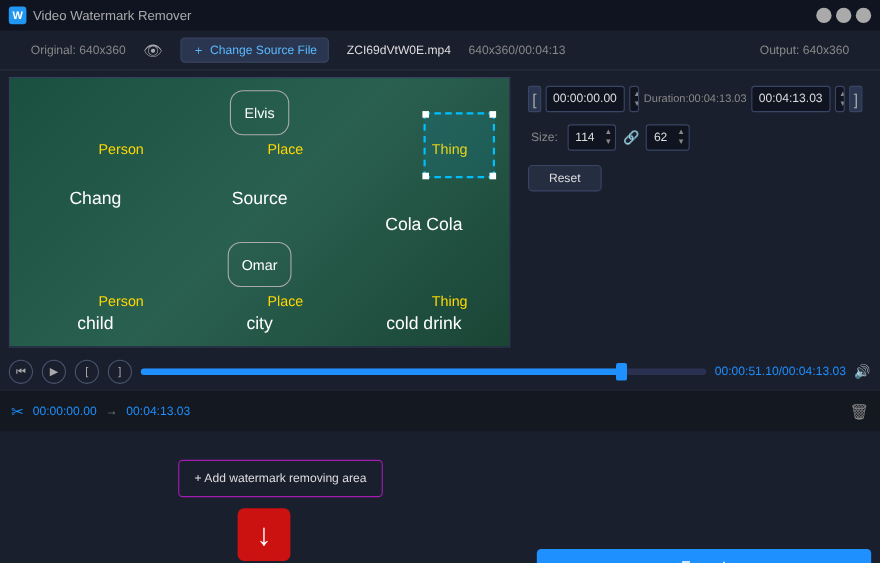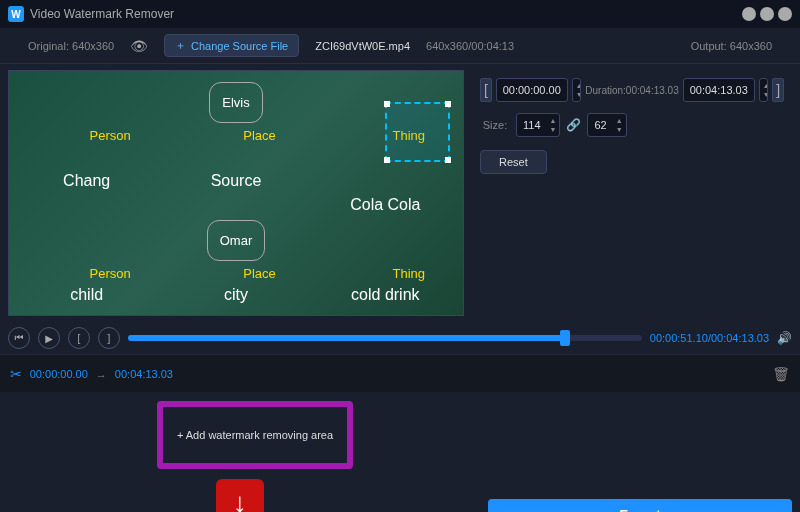--- a/index.html
+++ b/index.html
@@ -229,24 +229,24 @@
       display: flex;
       align-items: center;
       gap: 6px;
       height: 26px;
       text-align: center;
     }
     .field-label { color: #888; font-size: 11px; min-width: 30px; }
     .link-icon { color: #1e90ff; font-size: 12px; cursor: pointer; }
     
     .add-watermark-btn {
-      border: 6px solid #a21caf;
+      border: 1px solid #a21caf;
       background: transparent;
       color: #ddd;
-      padding: 22px 14px;
+      padding: 10px 14px;
       border-radius: 4px;
       cursor: pointer;
       font-size: 11px;
       display: flex; align-items: center; gap: 5px; margin-left: 30px;
     }
     .reset-btn {
       background: #252d40;
       border: 1px solid #3a4565;
       color: #ddd;
       padding: 5px 18px;

